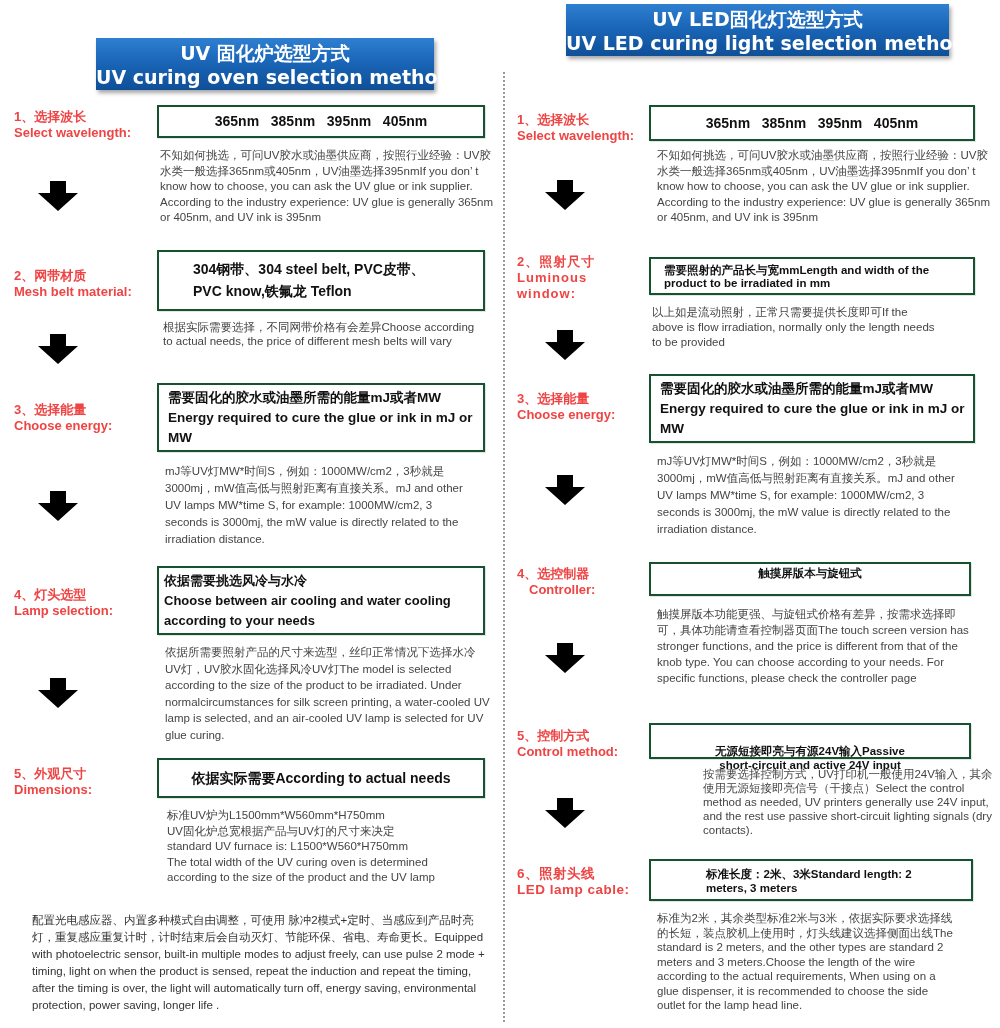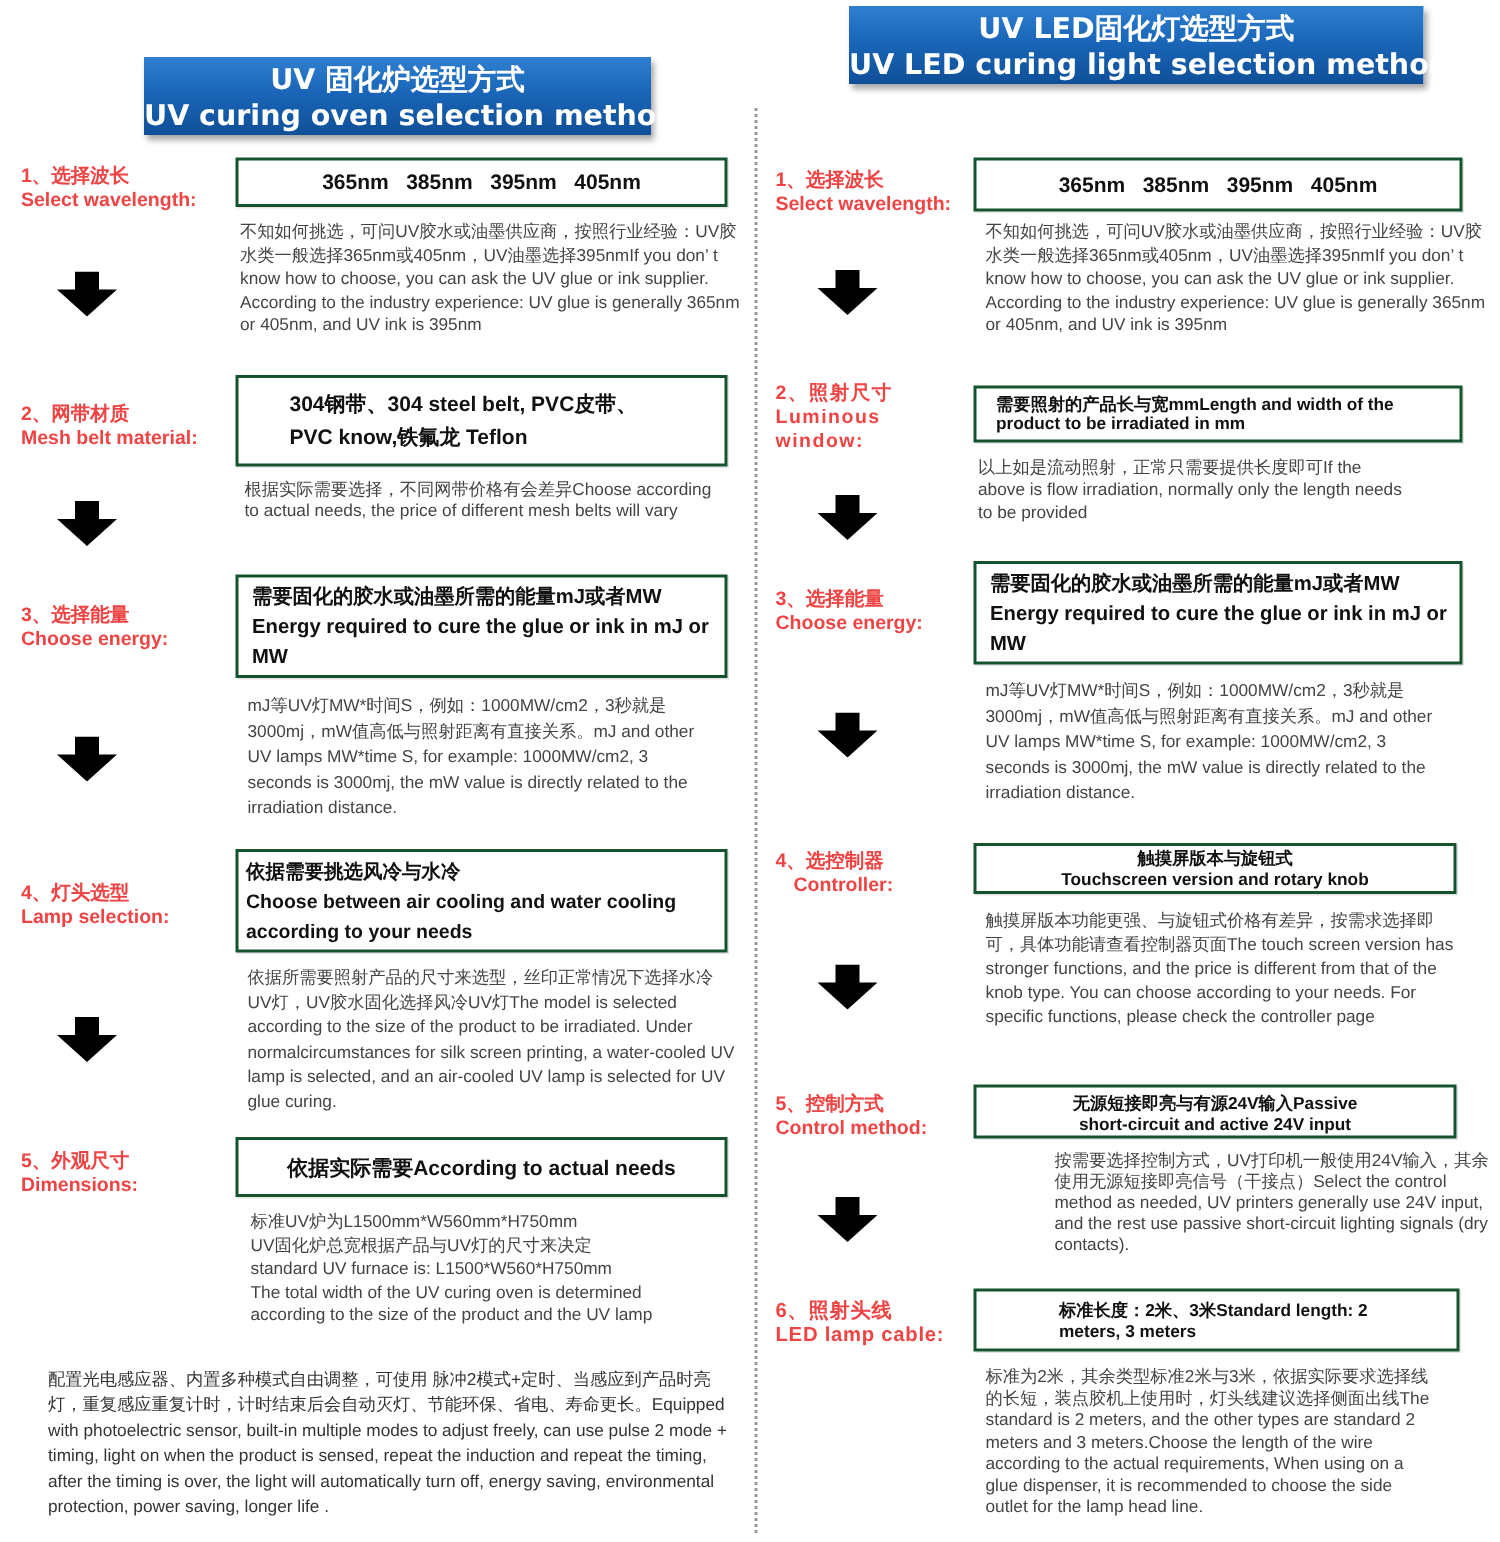--- a/index.html
+++ b/index.html
@@ -163,34 +163,33 @@
       <polygon points="12,0 28,0 28,12 40,12 20,30 0,12 12,12" fill="#000"></polygon>
     </svg>
 </div>
 
 <div class="label" style="left:517px; top:566px;">
   <div>4、选控制器</div>
   <div style="padding-left:12px;">Controller:</div>
 </div>
 <div class="box centered" style="left:649px; top:562px; width:322px; height:34px; font-size:11.5px; line-height:13.5px; padding-top:3px;">
   <div>触摸屏版本与旋钮式</div>
-  <div>Touchscreen version and rotary knob</div>
 </div>
 <div class="desc" style="left:657px; top:606px; width:318px; line-height:16px;">触摸屏版本功能更强、与旋钮式价格有差异，按需求选择即可，具体功能请查看控制器页面The touch screen version has stronger functions, and the price is different from that of the knob type. You can choose according to your needs. For specific functions, please check the controller page</div>
 <div class="arrow" style="left:545px; top:643px;">
   <svg width="40" height="30" viewBox="0 0 40 30">
       <polygon points="12,0 28,0 28,12 40,12 20,30 0,12 12,12" fill="#000"></polygon>
     </svg>
 </div>
 
 <div class="label" style="left:517px; top:728px;">
   <div>5、控制方式</div>
   <div>Control method:</div>
 </div>
-<div class="box centered" style="left:649px; top:723px; width:322px; height:36px; font-size:11.5px; line-height:13.5px; padding-top:5px;">
+<div class="box centered" style="left:649px; top:723px; width:322px; height:36px; font-size:11.5px; line-height:13.5px; padding-top:20px;">
   <div>无源短接即亮与有源24V输入Passive</div>
   <div>short-circuit and active 24V input</div>
 </div>
 <div class="desc" style="left:659px; top:767px; width:300px; line-height:14px;margin-left:44px;">按需要选择控制方式，UV打印机一般使用24V输入，其余使用无源短接即亮信号（干接点）Select the control method as needed, UV printers generally use 24V input, and the rest use passive short-circuit lighting signals (dry contacts).</div>
 <div class="arrow" style="left:545px; top:798px;">
   <svg width="40" height="30" viewBox="0 0 40 30">
       <polygon points="12,0 28,0 28,12 40,12 20,30 0,12 12,12" fill="#000"></polygon>
     </svg>
 </div>
 

